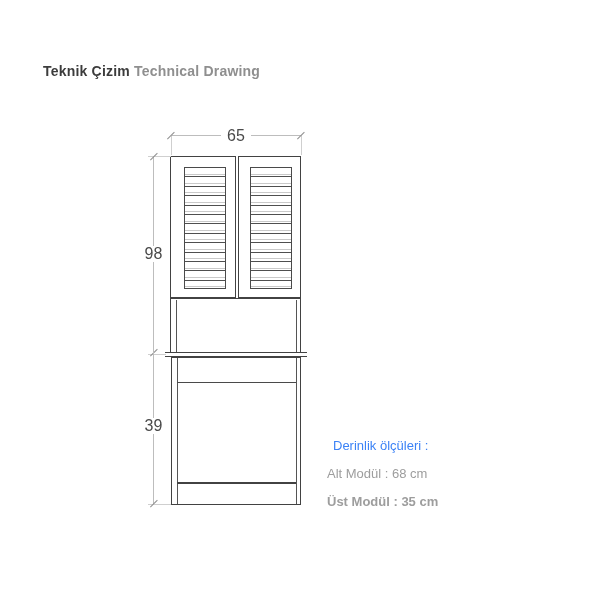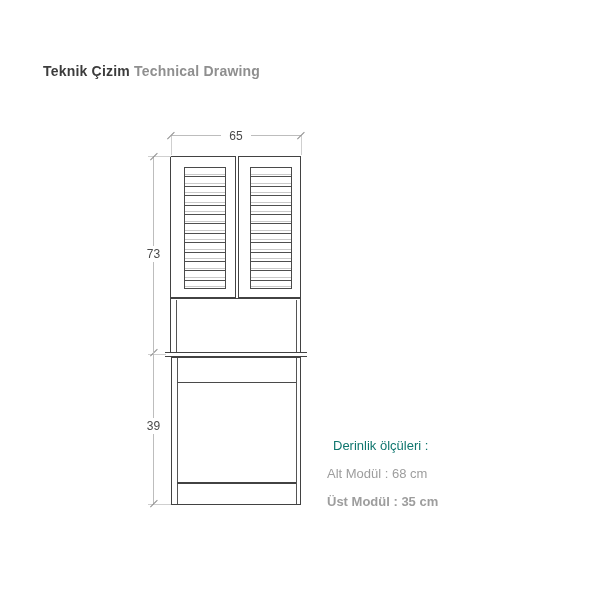--- a/index.html
+++ b/index.html
@@ -39,21 +39,21 @@
     border:1.5px solid #424242;background:#fff;}
   .lower-wall-l{left:176.5px;top:358px;width:1px;height:146px;background:#555;}
   .lower-wall-r{left:295.5px;top:358px;width:1px;height:146px;background:#555;}
   .lower-rail{left:177px;top:382px;width:119px;height:1px;background:#4a4a4a;}
   .lower-plinth{left:177px;top:482px;width:119px;height:1.5px;background:#424242;}
 
   
   .dimline{background:#bdbdbd;}
   .extline{background:#cfcfcf;}
   .tick{width:10px;height:1.4px;background:#8f8f8f;transform:rotate(-45deg);}
-  .dim-label{font-size:12px;color:#4a4a4a;background:#fff;text-align:center;line-height:16px;}
+  .dim-label{font-size:16px;color:#4a4a4a;background:#fff;text-align:center;line-height:16px;}
 
   .dim65-line{left:171px;top:135px;width:130px;height:1px;}
   .dim65-ext-l{left:170.5px;top:135px;width:1px;height:20px;}
   .dim65-ext-r{left:300.5px;top:135px;width:1px;height:20px;}
   .dim65-tick-l{left:166px;top:135px;}
   .dim65-tick-r{left:296px;top:135px;}
   .dim65-label{left:221px;top:128px;width:30px;}
 
   .dim98-line{left:153px;top:156px;width:1px;height:196px;}
   .dim98-ext-t{left:148px;top:155.5px;width:23px;height:1px;}
@@ -61,21 +61,21 @@
   .dim98-tick-t{left:148.5px;top:155.5px;}
   .dim98-tick-b{left:148.5px;top:351.5px;}
   .dim98-label{left:139px;top:246px;width:29px;}
 
   .dim87-line{left:153px;top:352px;width:1px;height:152px;}
   .dim87-ext-b{left:148px;top:503.5px;width:23px;height:1px;}
   .dim87-tick-b{left:148.5px;top:503px;}
   .dim87-label{left:139px;top:418px;width:29px;}
 
   
-  .depth-heading{left:333px;top:438px;font-size:13px;color:#0f766e;white-space:nowrap;}
+  .depth-heading{left:333px;top:438px;font-size:13px;color:#3b82f6;white-space:nowrap;}
   .depth-line{font-size:13px;color:#9d9d9d;white-space:nowrap;left:327px;}
   .depth-alt{top:466px;}
   .depth-ust{top:494px;font-weight:bold;}
 </style>
 </head>
 <body>
 
 <div id="canvas">
 
   <div class="abs page-title">
@@ -112,21 +112,21 @@
     <div class="abs tick dim65-tick-r"></div>
     <div class="abs dim-label dim65-label">65</div>
   </div>
 
   <div>
     <div class="abs dimline dim98-line"></div>
     <div class="abs extline dim98-ext-t"></div>
     <div class="abs extline dim98-ext-b"></div>
     <div class="abs tick dim98-tick-t"></div>
     <div class="abs tick dim98-tick-b"></div>
-    <div class="abs dim-label dim98-label">73</div>
+    <div class="abs dim-label dim98-label">98</div>
   </div>
 
   <div>
     <div class="abs dimline dim87-line"></div>
     <div class="abs extline dim87-ext-b"></div>
     <div class="abs tick dim87-tick-b"></div>
     <div class="abs dim-label dim87-label">39</div>
   </div>
 
   <div>

